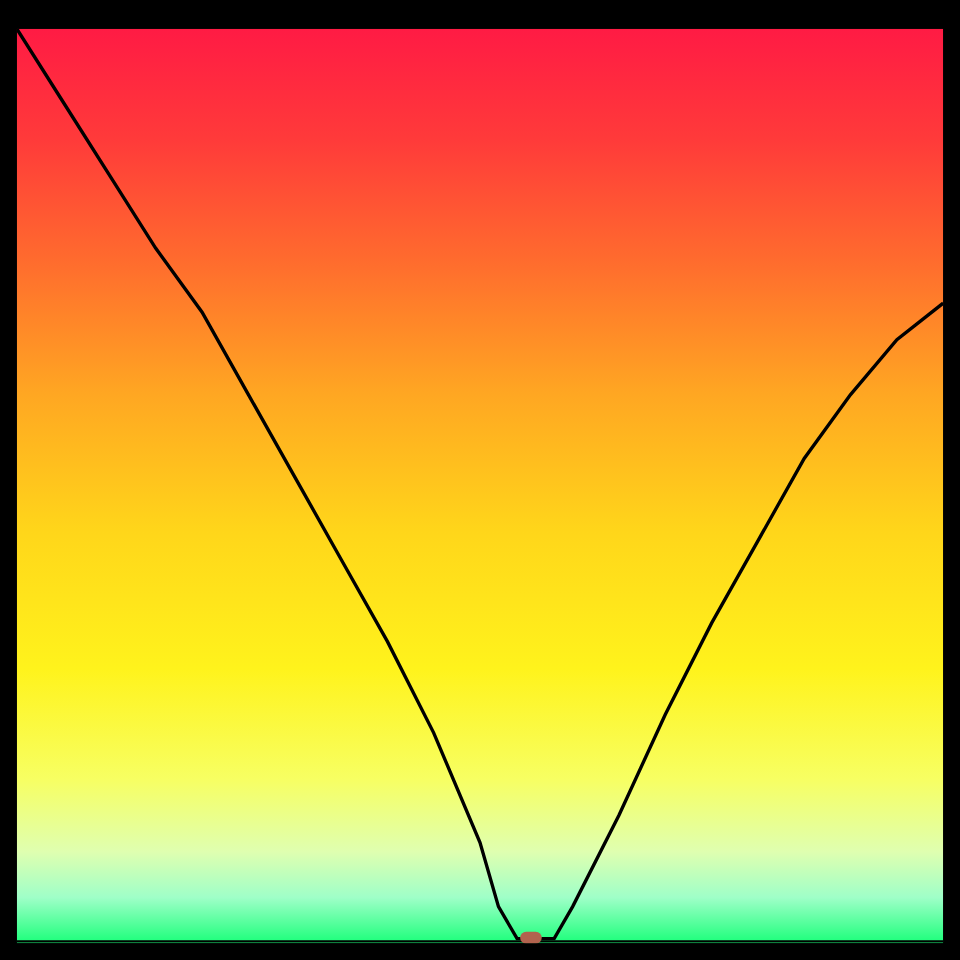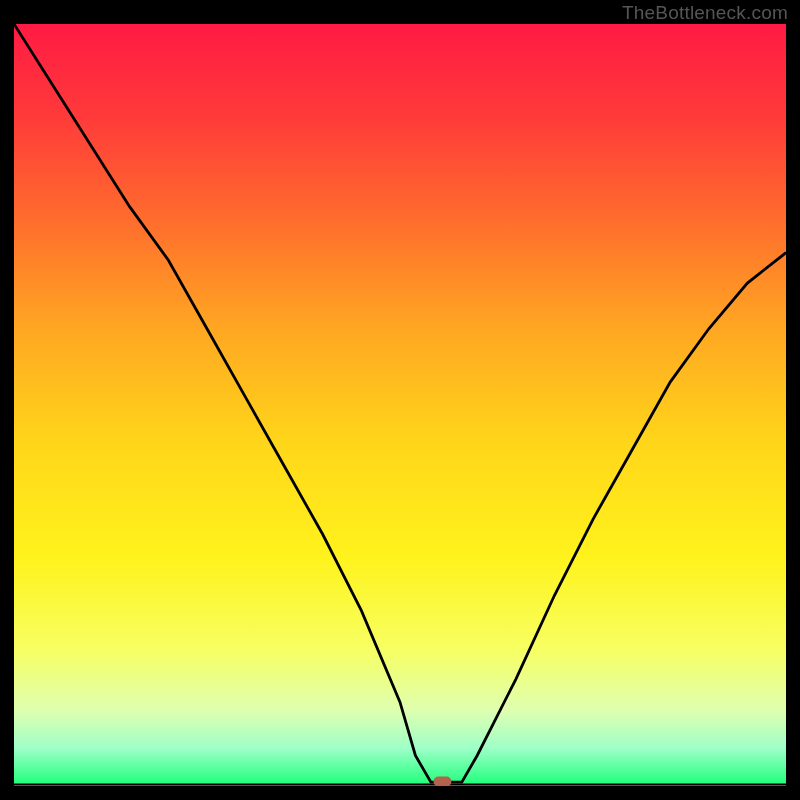--- a/index.html
+++ b/index.html
@@ -6,21 +6,20 @@
 .chart-container { width: 800px; height: 800px; position: relative; background: #000; }
 .plot-area { position: absolute; left: 14px; top: 24px; width: 772px; height: 762px; }
 .gradient-bg { position: absolute; left: 0; top: 0; width: 100%; height: 100%; }
 .watermark { position: absolute; right: 12px; top: 2px; color: #555; font-family: Arial, sans-serif; font-size: 19px; font-weight: 500; letter-spacing: 0.2px; }
 svg.overlay { position: absolute; left: 0; top: 0; width: 100%; height: 100%; }
 </style>
 </head>
 <body>
 
 <div class="chart-container">
-  <div class="watermark">TheBottleneck.com</div>
   <div class="plot-area">
     <svg class="gradient-bg" viewBox="0 0 772 762" preserveAspectRatio="none">
       <defs>
         <linearGradient id="bgGrad" x1="0" y1="0" x2="0" y2="1">
             <stop offset="0%" stop-color="#ff1b44"></stop>
             <stop offset="12%" stop-color="#ff3a3a"></stop>
             <stop offset="25%" stop-color="#ff6a2e"></stop>
             <stop offset="40%" stop-color="#ffa722"></stop>
             <stop offset="55.00000000000001%" stop-color="#ffd61a"></stop>
             <stop offset="70%" stop-color="#fff31c"></stop>

